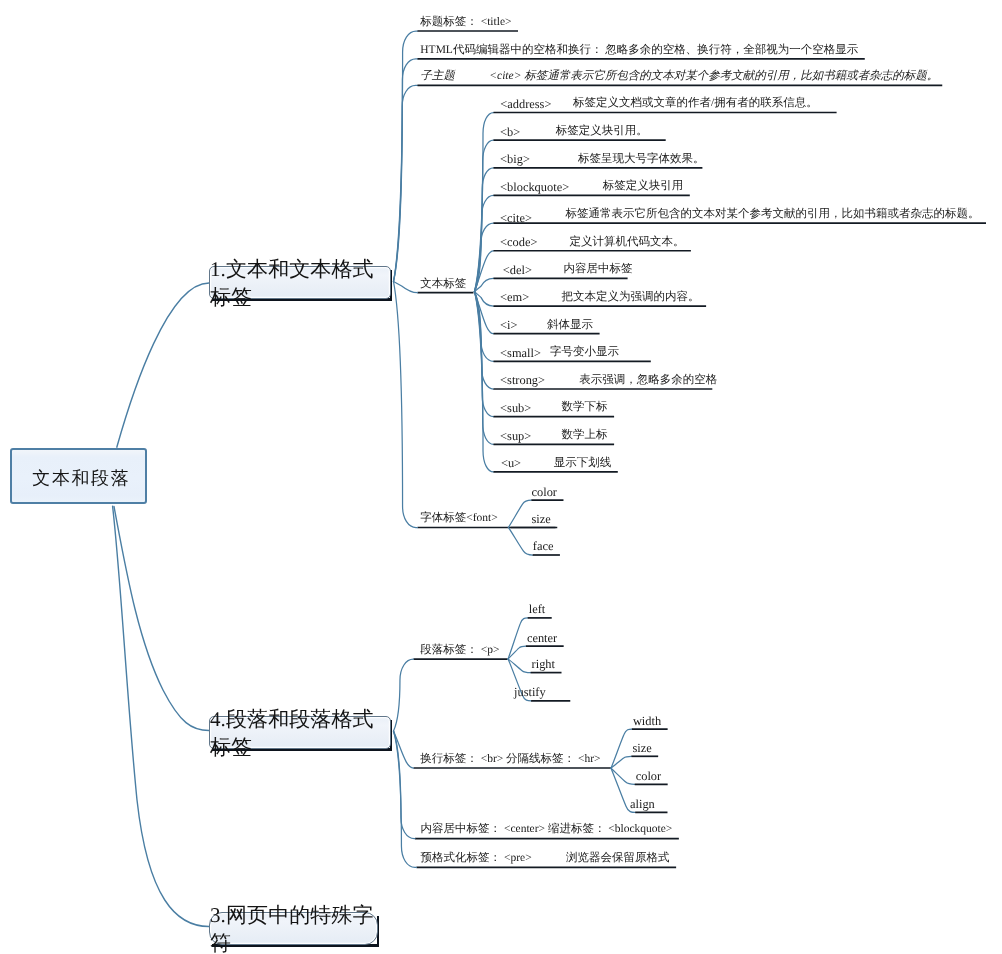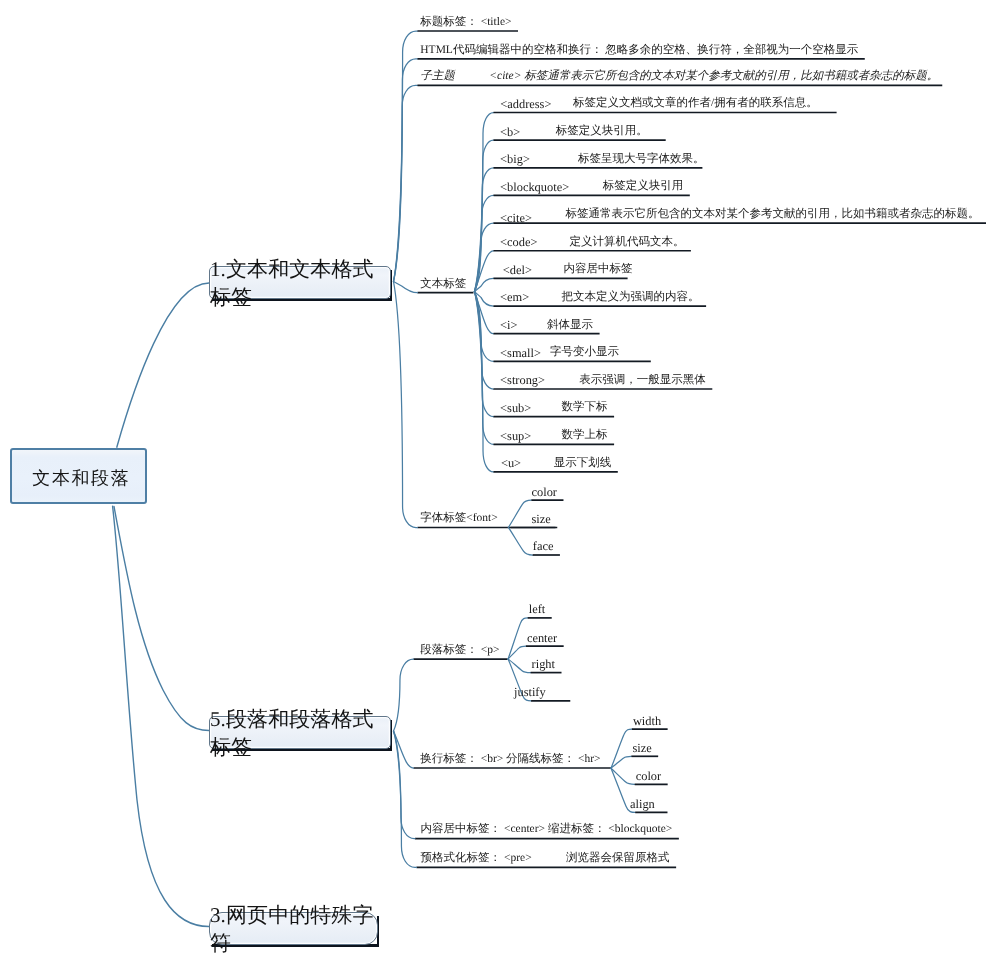--- a/index.html
+++ b/index.html
@@ -117,21 +117,21 @@
   <div class="b1sh" style="left:376.5px;top:916px;width:2.5px;height:30px;"></div>
 
   <div class="root-node">
     <span>文本和段落</span>
   </div>
 
   <div class="b1" id="n-b1" style="left:209px;top:266px;width:180px;height:31px;">
     <span>1.文本和文本格式标签</span>
   </div>
   <div class="b1" id="n-b2" style="left:209px;top:716px;width:180px;height:31px;">
-    <span>5.段落和段落格式标签</span>
+    <span>4.段落和段落格式标签</span>
   </div>
   <div class="b1" id="n-b3" style="left:209px;top:912px;width:167px;height:31px;border-radius:13px;">
     <span>3.网页中的特殊字符</span>
   </div>
 <div class="lbl" style="left: 420.3px; top: 16.8px;">标题标签： &lt;title&gt;</div>
     <div class="lbl" style="left: 420.3px; top: 44.6px;">HTML代码编辑器中的空格和换行： 忽略多余的空格、换行符，全部视为一个空格显示</div>
     <div class="lbl" style="left: 420.3px; top: 71.2px; font-style: italic;">子主题　　　&lt;cite&gt; 标签通常表示它所包含的文本对某个参考文献的引用，比如书籍或者杂志的标题。</div>
     <div class="lbl" style="left: 420.3px; top: 278.5px;">文本标签</div>
     <div class="lbl" style="left: 420.3px; top: 513.3px;">字体标签&lt;font&gt;</div>
     <div class="lbl lat" style="left: 500.3px; top: 97.9px; text-align: right;">&lt;address&gt;</div>
@@ -148,21 +148,21 @@
     <div class="lbl" style="left: 569.4px; top: 236.55px;">定义计算机代码文本。</div>
     <div class="lbl lat" style="left: 502.8px; top: 263.8px;">&lt;del&gt;</div>
     <div class="lbl" style="left: 563.6px; top: 264.2px;">内容居中标签</div>
     <div class="lbl lat" style="left: 500.1px; top: 291.45px;">&lt;em&gt;</div>
     <div class="lbl" style="left: 561.6px; top: 291.85px;">把文本定义为强调的内容。</div>
     <div class="lbl lat" style="left: 500.1px; top: 319.1px;">&lt;i&gt;</div>
     <div class="lbl" style="left: 547.1px; top: 319.5px;">斜体显示</div>
     <div class="lbl lat" style="left: 500.1px; top: 346.75px;">&lt;small&gt;</div>
     <div class="lbl" style="left: 550px; top: 347.15px;">字号变小显示</div>
     <div class="lbl lat" style="left: 500.1px; top: 374.4px;">&lt;strong&gt;</div>
-    <div class="lbl" style="left: 579.3px; top: 374.8px;">表示强调，一般显示黑体</div>
+    <div class="lbl" style="left: 579.3px; top: 374.8px;">表示强调，忽略多余的空格</div>
     <div class="lbl lat" style="left: 500.1px; top: 402.05px;">&lt;sub&gt;</div>
     <div class="lbl" style="left: 561.6px; top: 402.45px;">数学下标</div>
     <div class="lbl lat" style="left: 500.1px; top: 429.7px;">&lt;sup&gt;</div>
     <div class="lbl" style="left: 561.6px; top: 430.1px;">数学上标</div>
     <div class="lbl lat" style="left: 500.9px; top: 457.35px;">&lt;u&gt;</div>
     <div class="lbl" style="left: 553.8px; top: 457.75px;">显示下划线</div>
     <div class="lbl lat" style="left: 531.5px; top: 485.5px;">color</div>
     <div class="lbl lat" style="left: 531.5px; top: 512.9px;">size</div>
     <div class="lbl lat" style="left: 532.8px; top: 540.4px;">face</div>
     <div class="lbl" style="left: 420.3px; top: 645px;">段落标签： &lt;p&gt;</div>

